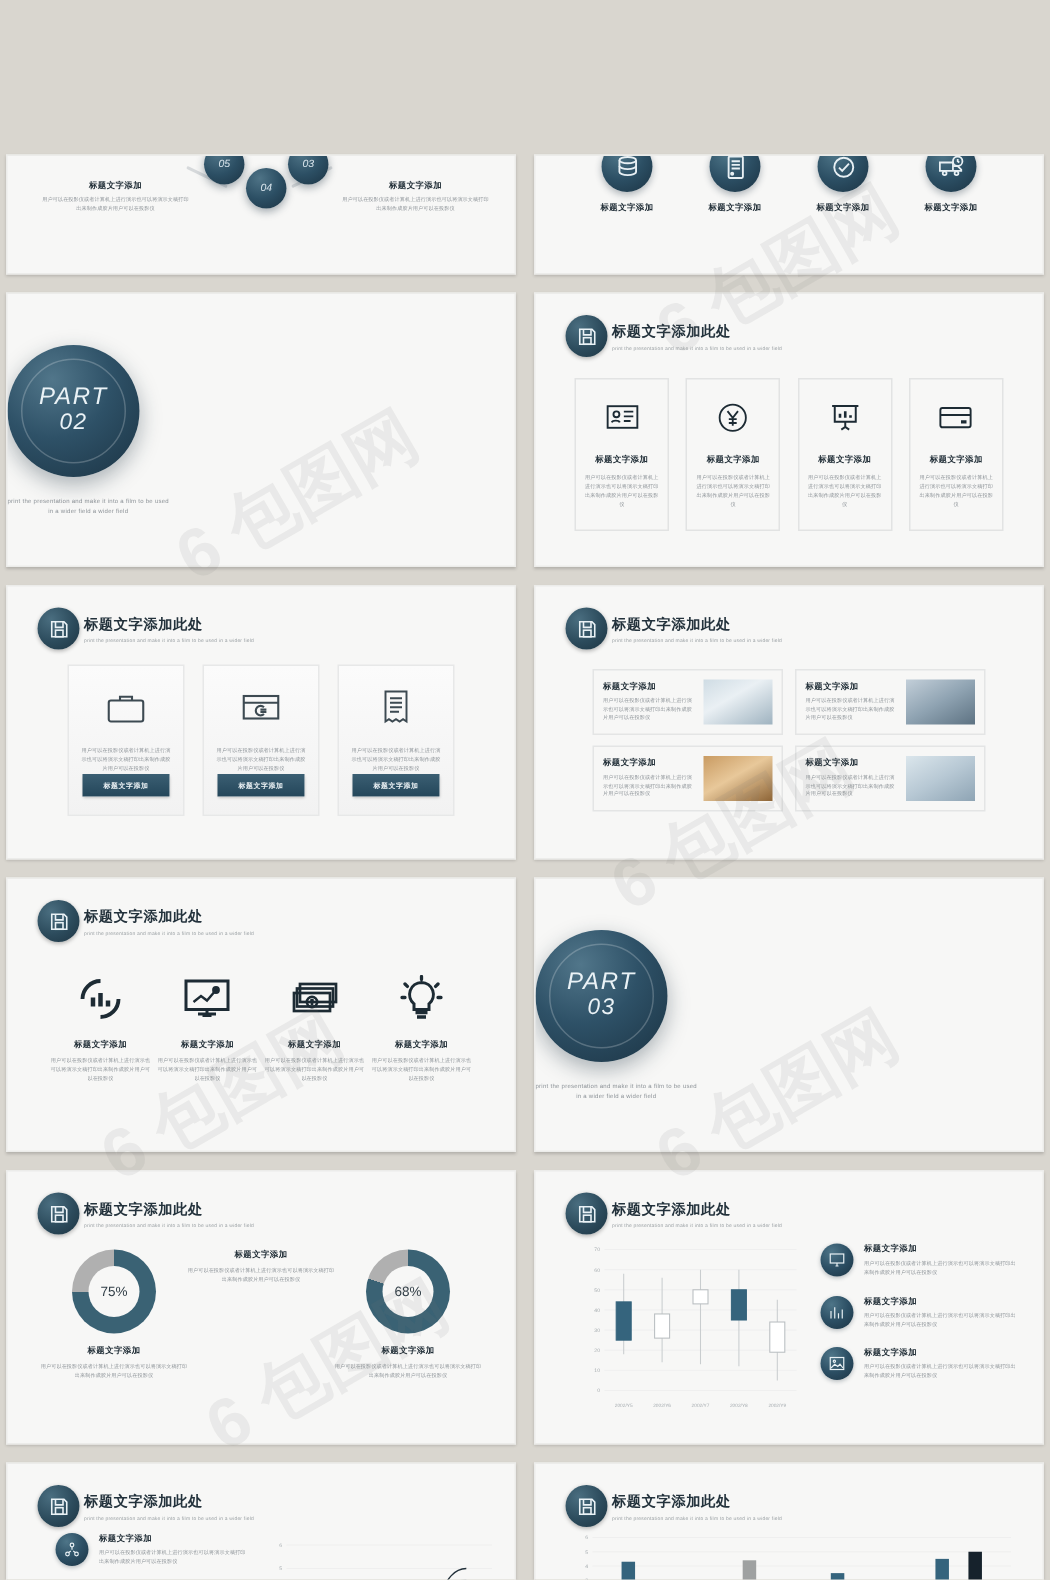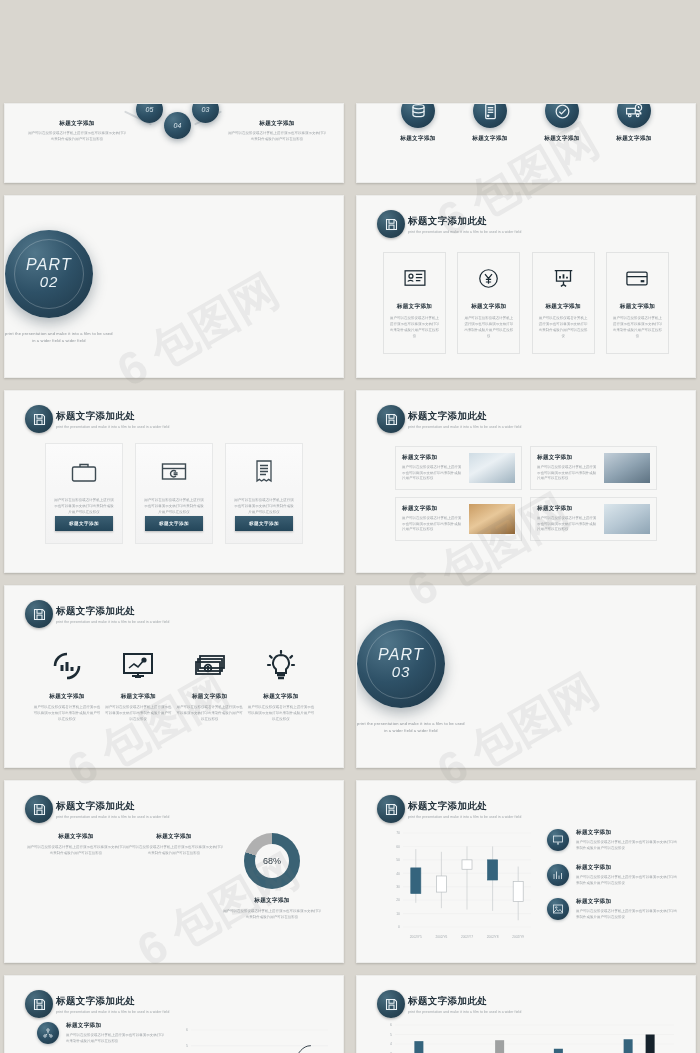--- a/index.html
+++ b/index.html
@@ -484,20 +484,23 @@
             <rect x="8" y="13" width="8" height="7"></rect>
           </svg>
       </div>
       <div class="hdr-txt">
         <div class="hdr-title">标题文字添加此处</div>
         <div class="hdr-sub">print the presentation and make it into a film to be used in a wider field</div>
       </div>
     </div>
     <div class="drow">
       <div class="dcell">
+        <div class="donut" id="donut0" style="background: conic-gradient(rgb(58, 98, 116) 0deg, rgb(58, 98, 116) 75%, rgb(176, 176, 176) 75%, rgb(176, 176, 176) 100%);">
+          <span>75%</span>
+        </div>
         <div class="c-title">标题文字添加</div>
         <div class="c-body">用户可以在投影仪或者计算机上进行演示也可以将演示文稿打印出来制作成胶片用户可以在投影仪</div>
       </div>
       <div class="dcell">
         <div class="c-title">标题文字添加</div>
         <div class="c-body">用户可以在投影仪或者计算机上进行演示也可以将演示文稿打印出来制作成胶片用户可以在投影仪</div>
       </div>
       <div class="dcell">
         <div class="donut" id="donut2" style="background: conic-gradient(rgb(58, 98, 116) 0deg, rgb(58, 98, 116) 80%, rgb(176, 176, 176) 80%, rgb(176, 176, 176) 100%);">
           <span>68%</span>

